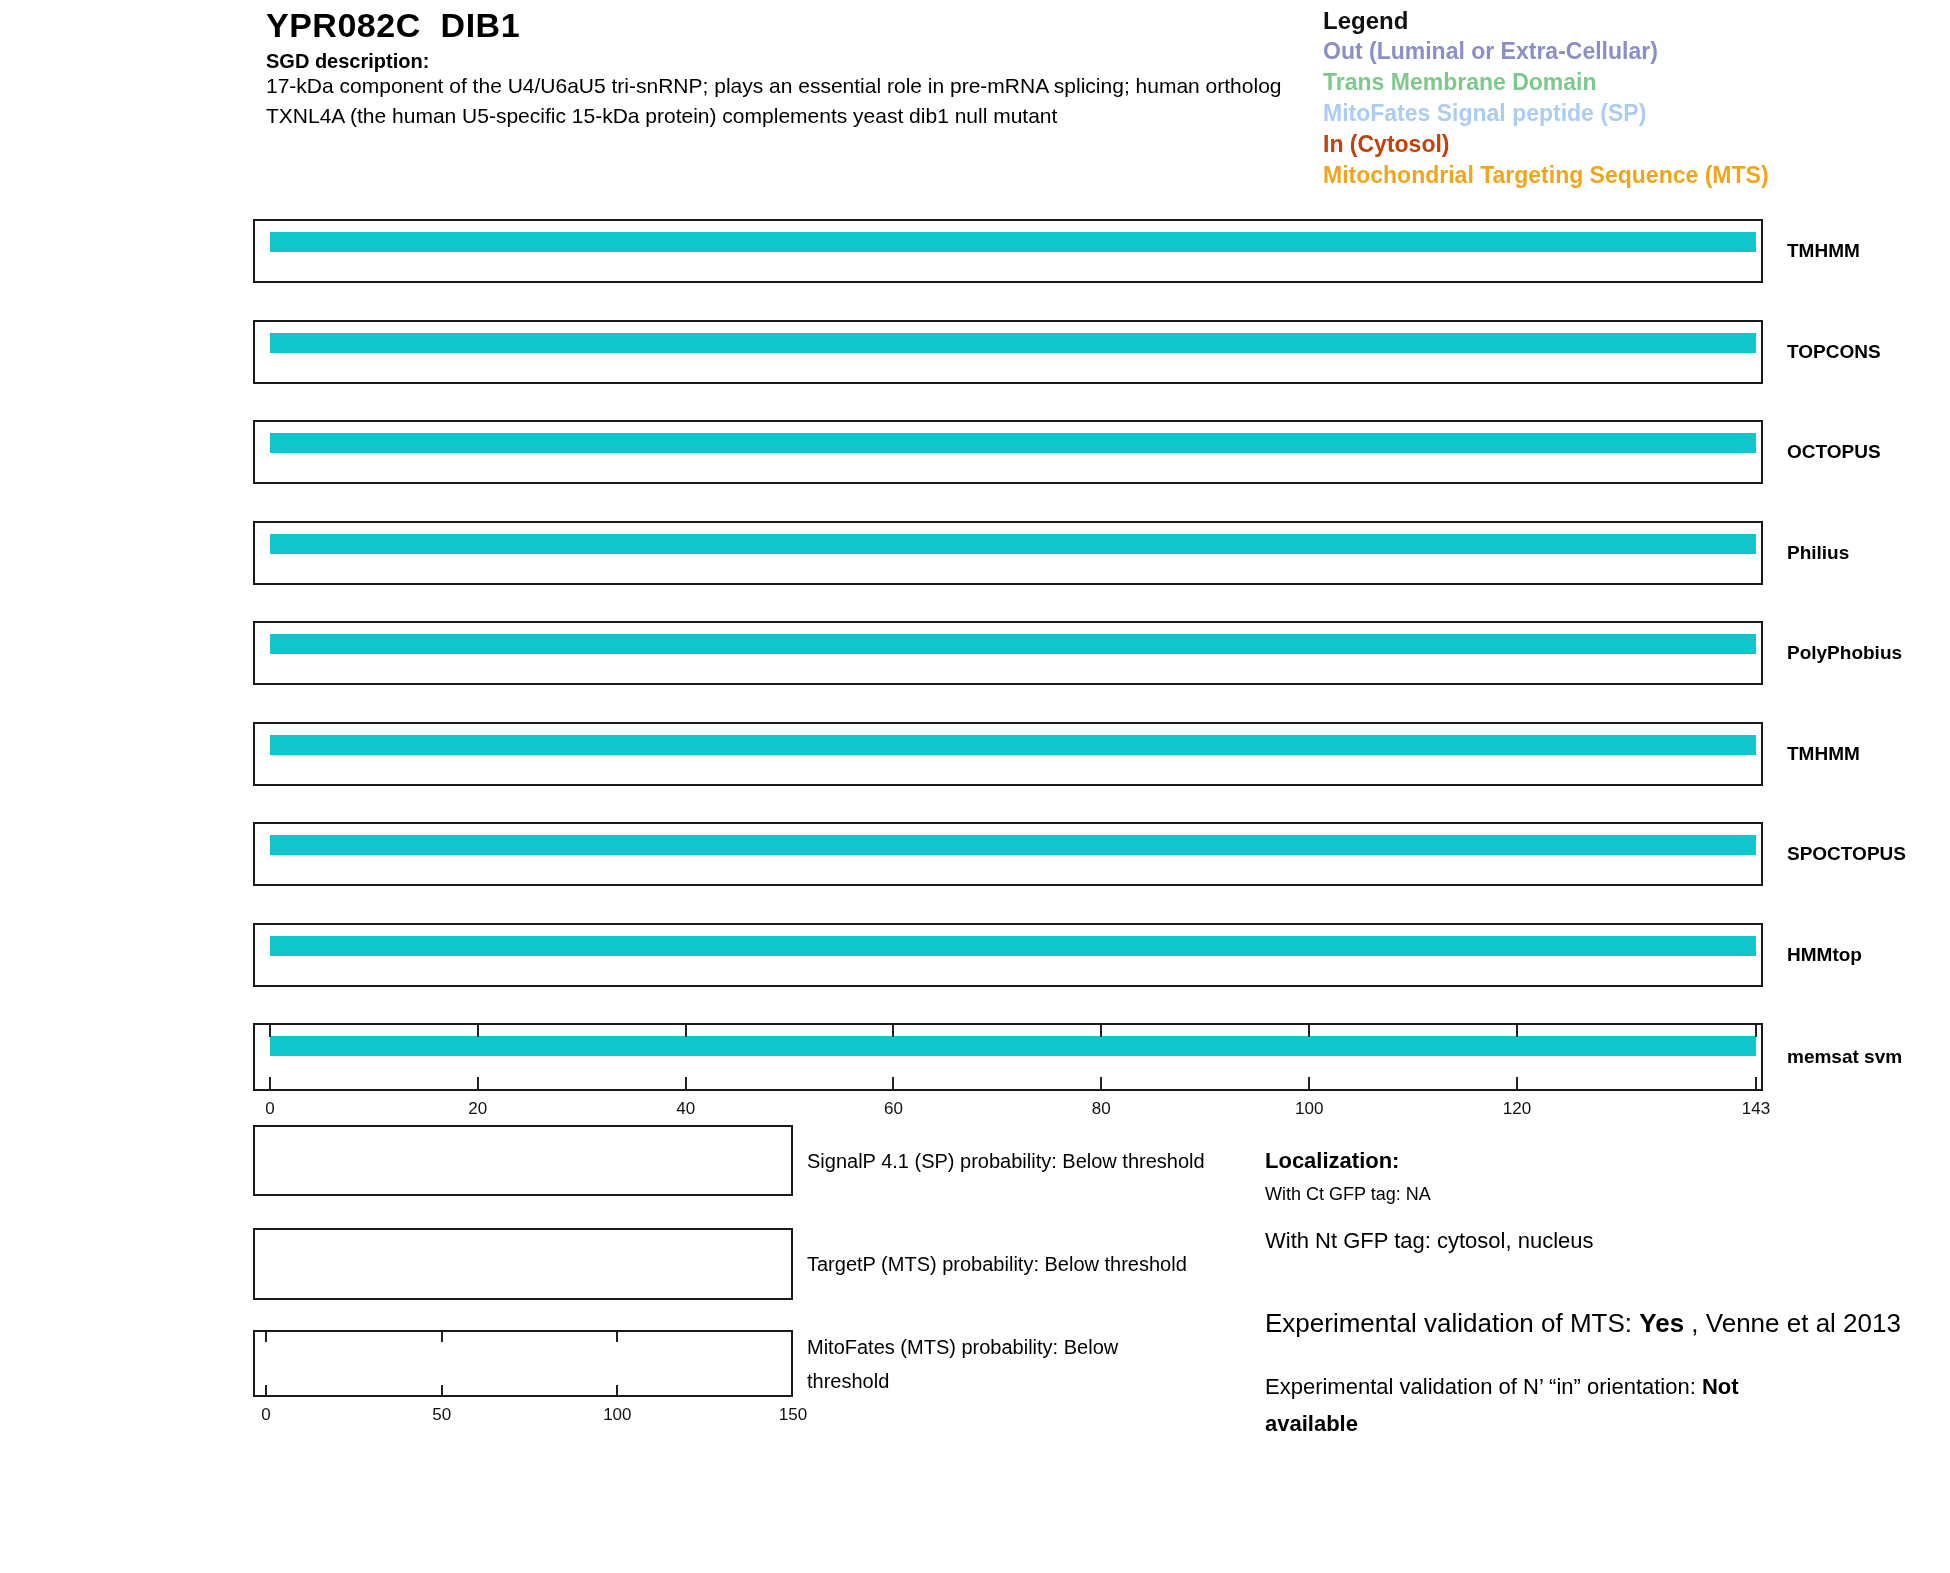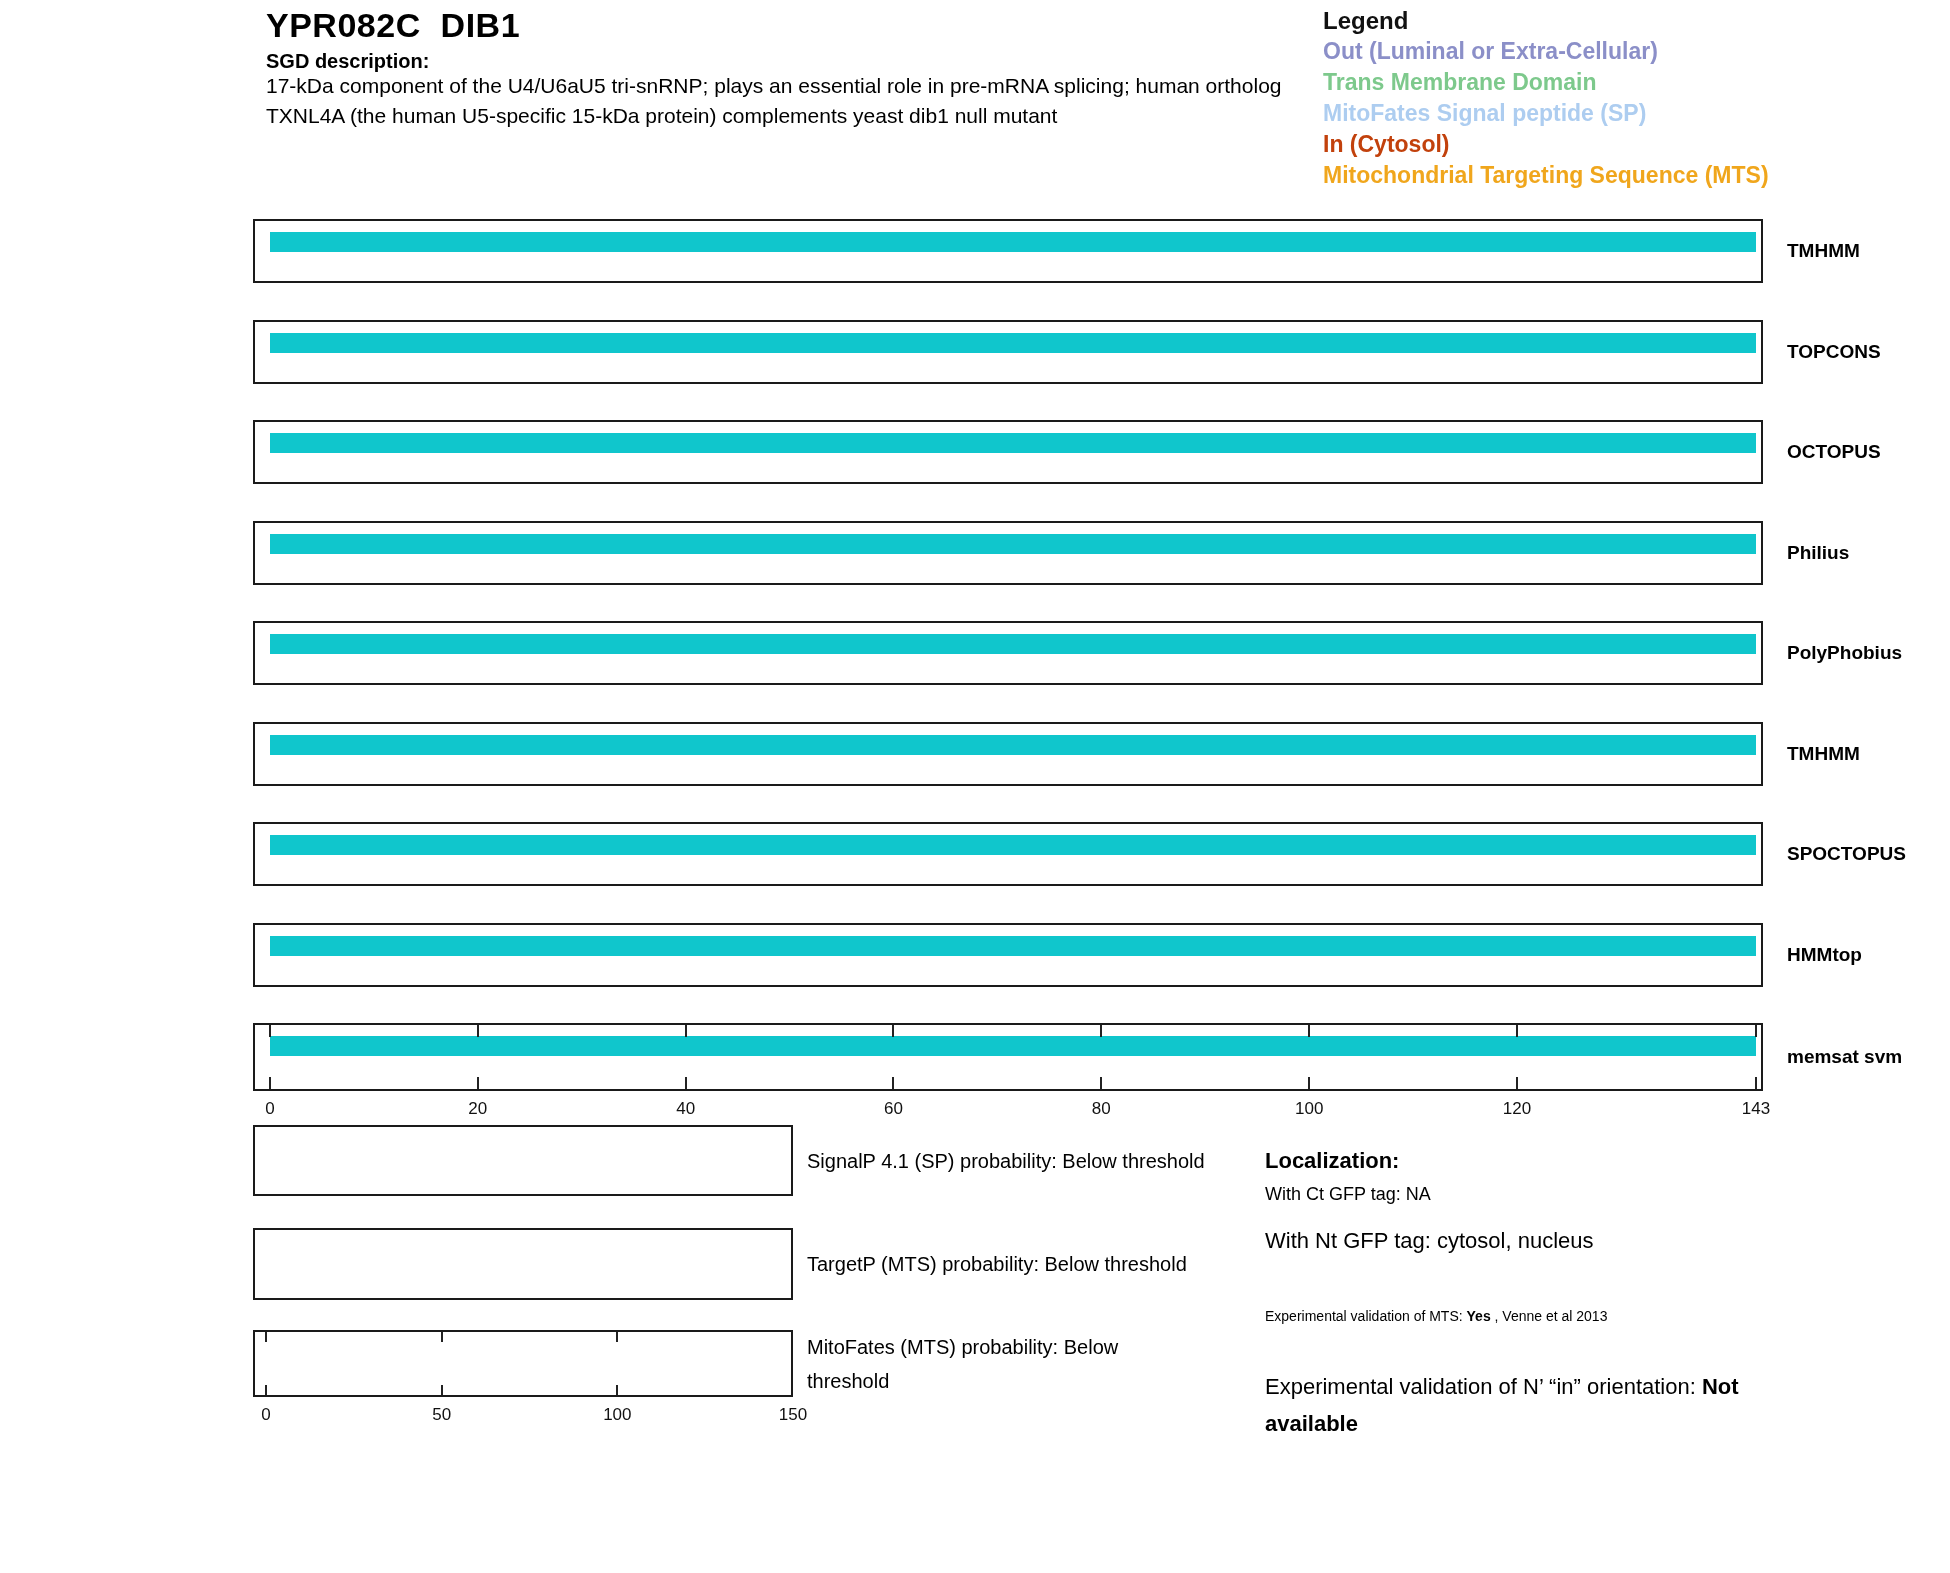--- a/index.html
+++ b/index.html
@@ -23,21 +23,21 @@
   .ptick-top{top:0;height:10px;}
   .ptick-bottom{bottom:0;height:10px;}
   .axis-label{position:absolute;transform:translateX(-50%);font-size:17px;color:#111;}
   .prob-box{position:absolute;left:253px;width:540px;border:2px solid #1a1a1a;
             box-sizing:border-box;background:#fff;}
   .prob-label{position:absolute;left:807px;display:flex;flex-direction:column;
               justify-content:center;font-size:20px;line-height:34px;white-space:nowrap;}
   .loc-heading{left:1265px;top:1148px;font-size:22px;font-weight:bold;}
   .loc-line1{left:1265px;top:1184px;font-size:18px;}
   .loc-line2{left:1265px;top:1228px;font-size:22px;}
-  .loc-mts{left:1265px;top:1308px;font-size:14px;white-space:nowrap;}
+  .loc-mts{left:1265px;top:1308px;font-size:26px;white-space:nowrap;}
   .loc-orient{left:1265px;top:1368px;font-size:22px;width:565px;line-height:37px;}
   b{font-weight:bold;}
 </style>
 </head>
 <body>
 
 <div id="page">
 
   <div class="abs page-title">YPR082C  DIB1</div>
   <div class="abs sgd-label">SGD description:</div>

